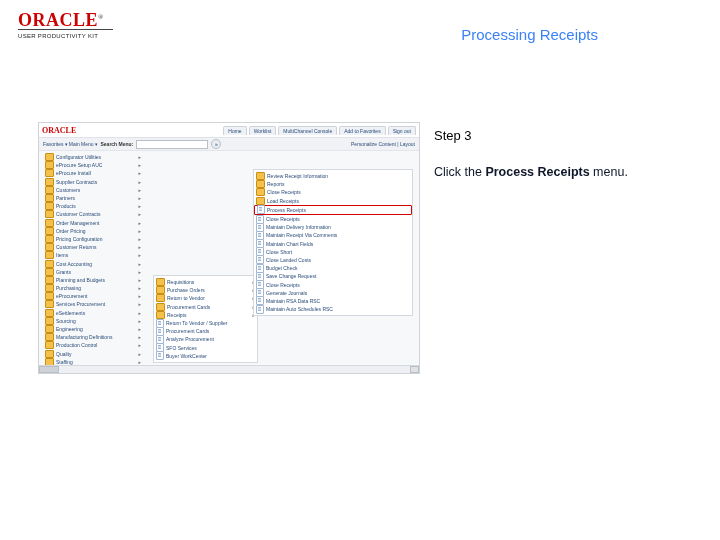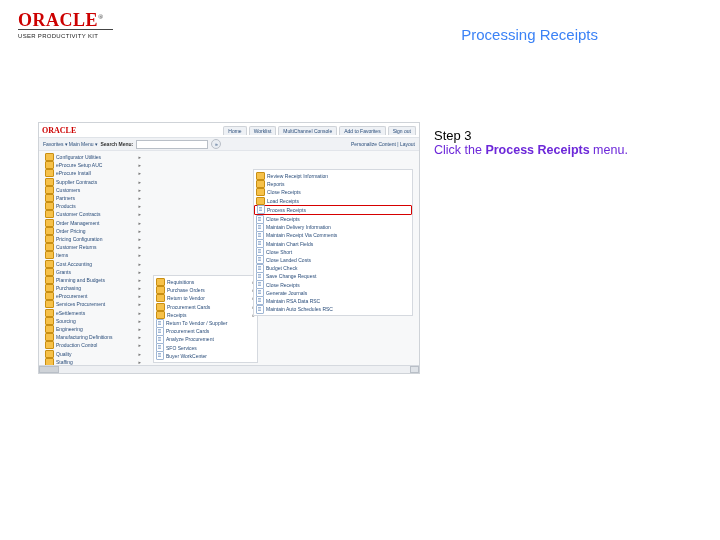--- a/index.html
+++ b/index.html
@@ -5,22 +5,22 @@
   html,body{margin:0;padding:0;width:720px;height:540px;background:#fff;font-family:Arial,Helvetica,sans-serif;overflow:hidden}
   .page{position:relative;width:628px;height:540px}
   
   .hdr{position:absolute;left:18px;top:10px}
   .oracle-logo{font-family:"Times New Roman",serif;font-weight:bold;color:#c00;font-size:18px;letter-spacing:0.5px;line-height:14px}
   .tm{font-size:7px;color:#555;vertical-align:super}
   .upk{font-size:6px;color:#222;letter-spacing:0.3px;margin-top:2px;border-top:1px solid #444;padding-top:3px;width:95px}
   .title{position:absolute;right:30px;top:26px;font-size:15px;color:#3b82f6}
   
   .instr{position:absolute;left:434px;top:128px;width:260px}
-  .step{font-size:13px;color:#000;}
-  .step-text{font-size:12.5px;color:#6d28d9}
+  .step{font-size:13px;color:#000;margin-bottom:22px}
+  .step-text{font-size:12.5px;color:#0f172a}
   .step-text b{font-weight:bold}
   
   .shot{position:absolute;left:38px;top:122px;width:380px;height:250px;background:#f7f8f9;border:1px solid #cfd3d8;font-size:5px;color:#555;overflow:hidden}
   .shot-top{height:14px;background:#fff;display:flex;align-items:center;padding:0 3px;border-bottom:1px solid #dfe3e8}
   .shot-logo{font-family:"Times New Roman",serif;font-weight:bold;color:#c00;font-size:8px}
   .shot-tabs{margin-left:auto;display:flex;gap:2px}
   .shot-tab{background:#eef1f5;border:1px solid #cfd3d8;border-bottom:none;border-radius:2px 2px 0 0;padding:1px 4px;color:#2a4d7a}
   .searchbar{display:flex;align-items:center;height:12px;background:#f0f2f5;border-bottom:1px solid #e2e5ea;padding:0 4px;gap:3px}
   .crumb{color:#2a4d7a}
   .searchlbl{color:#333;font-weight:bold}

